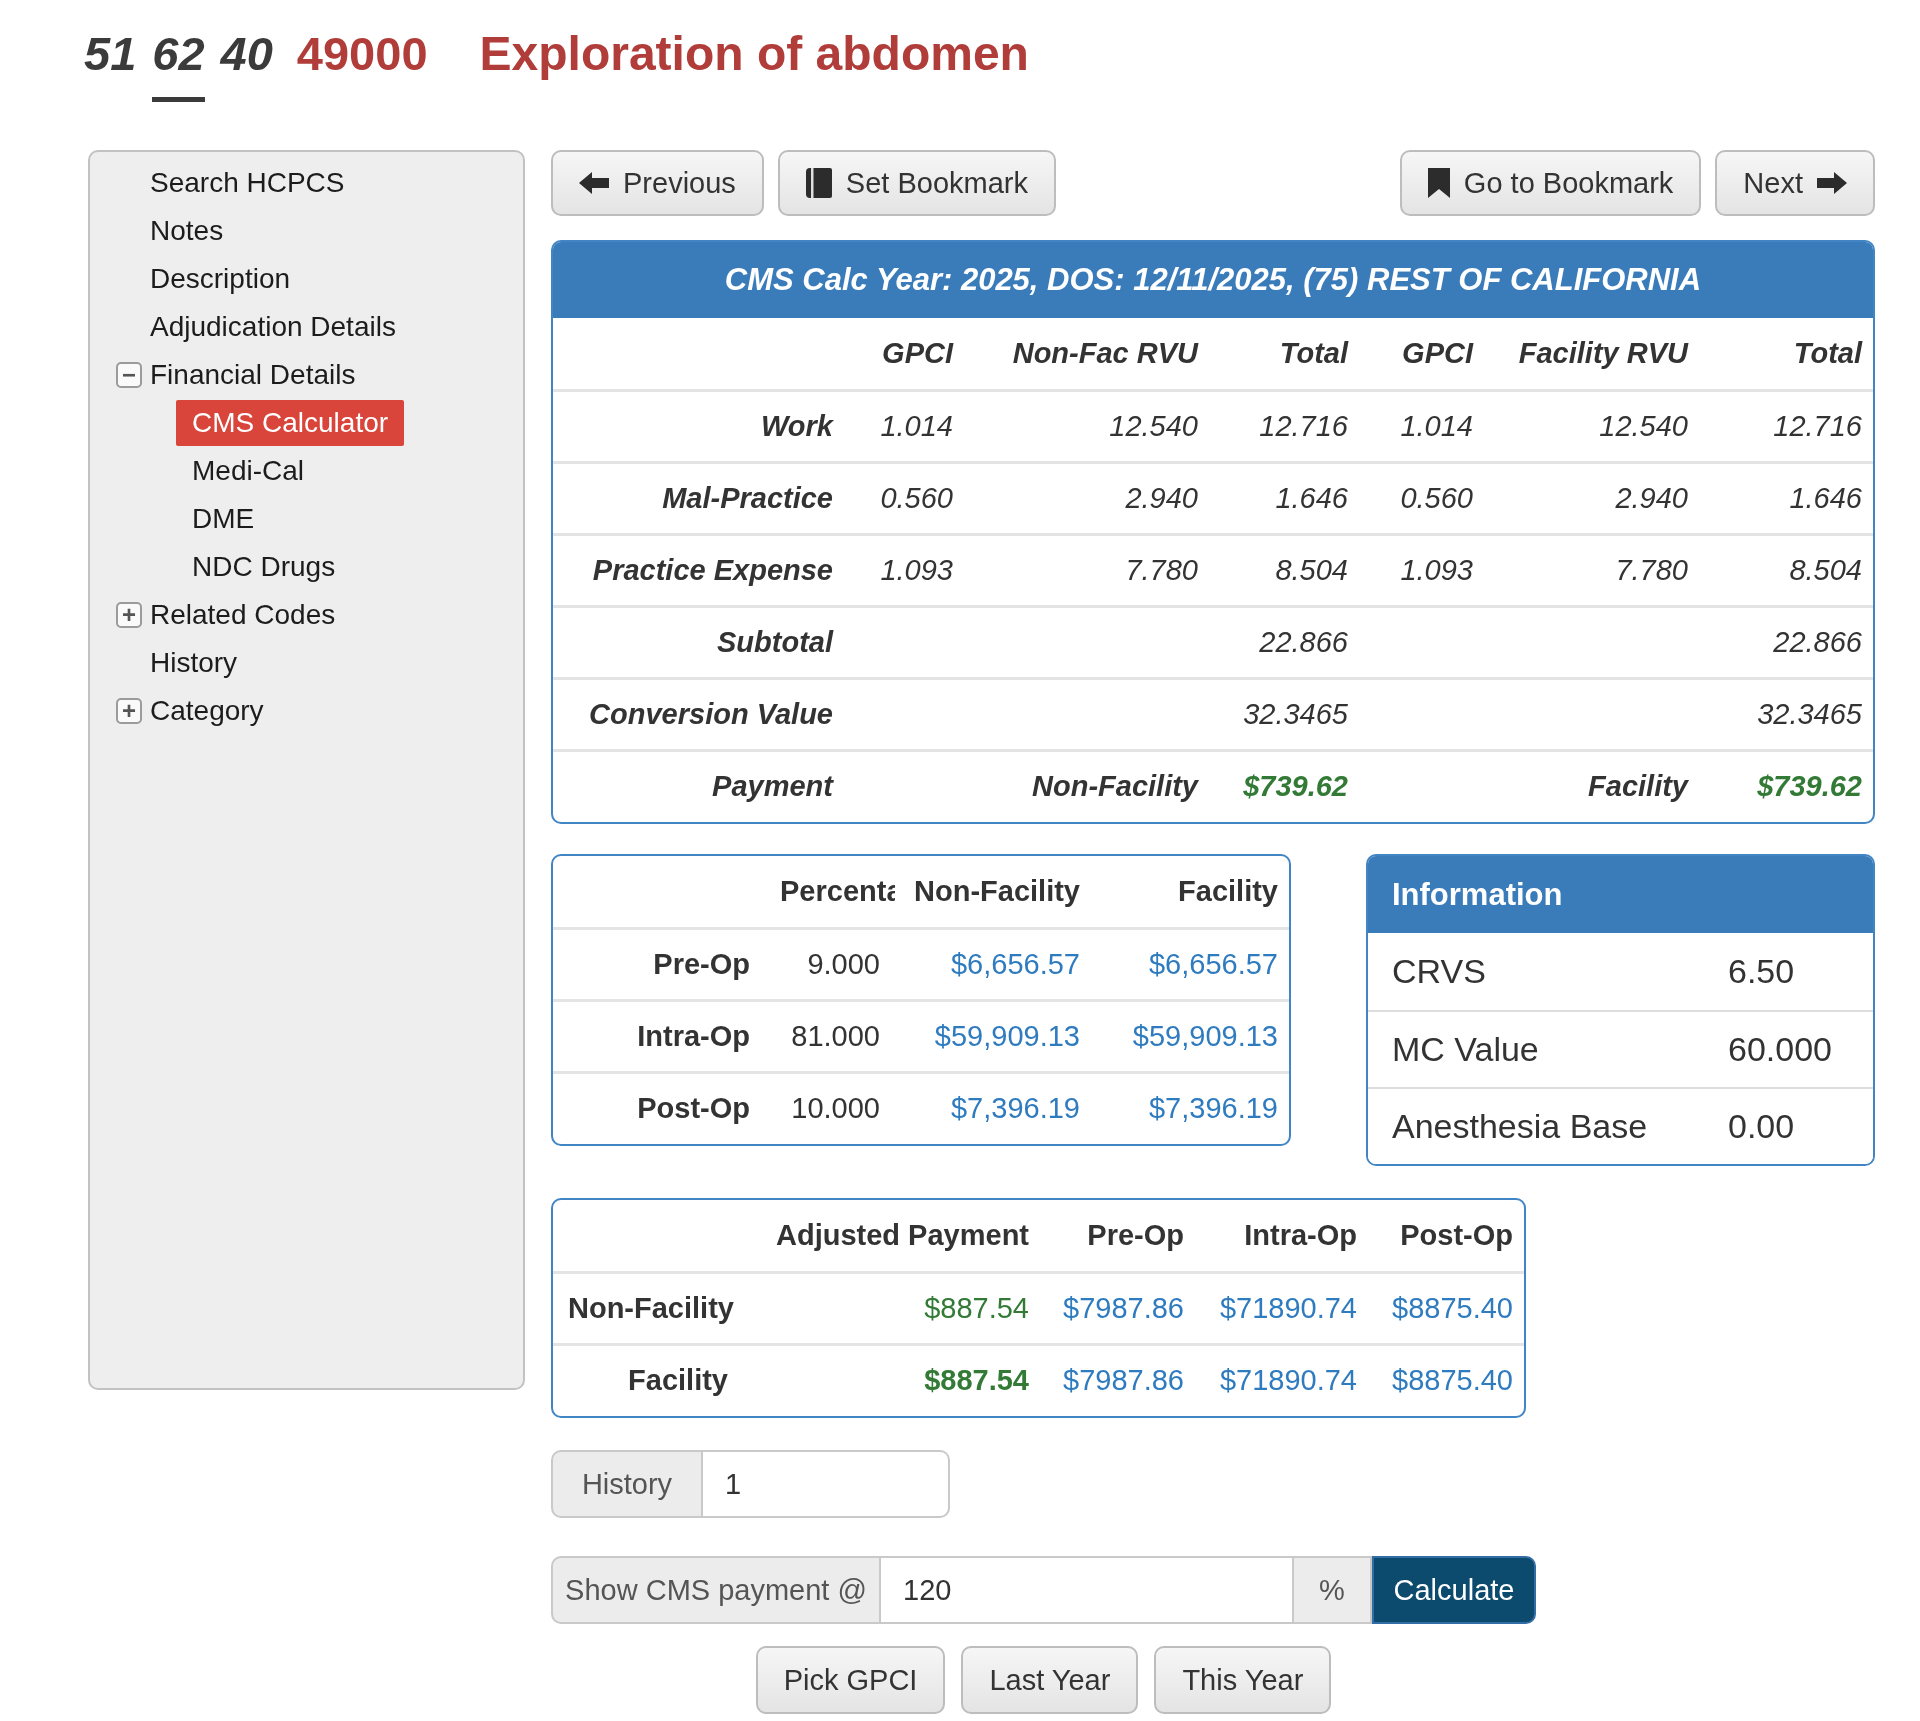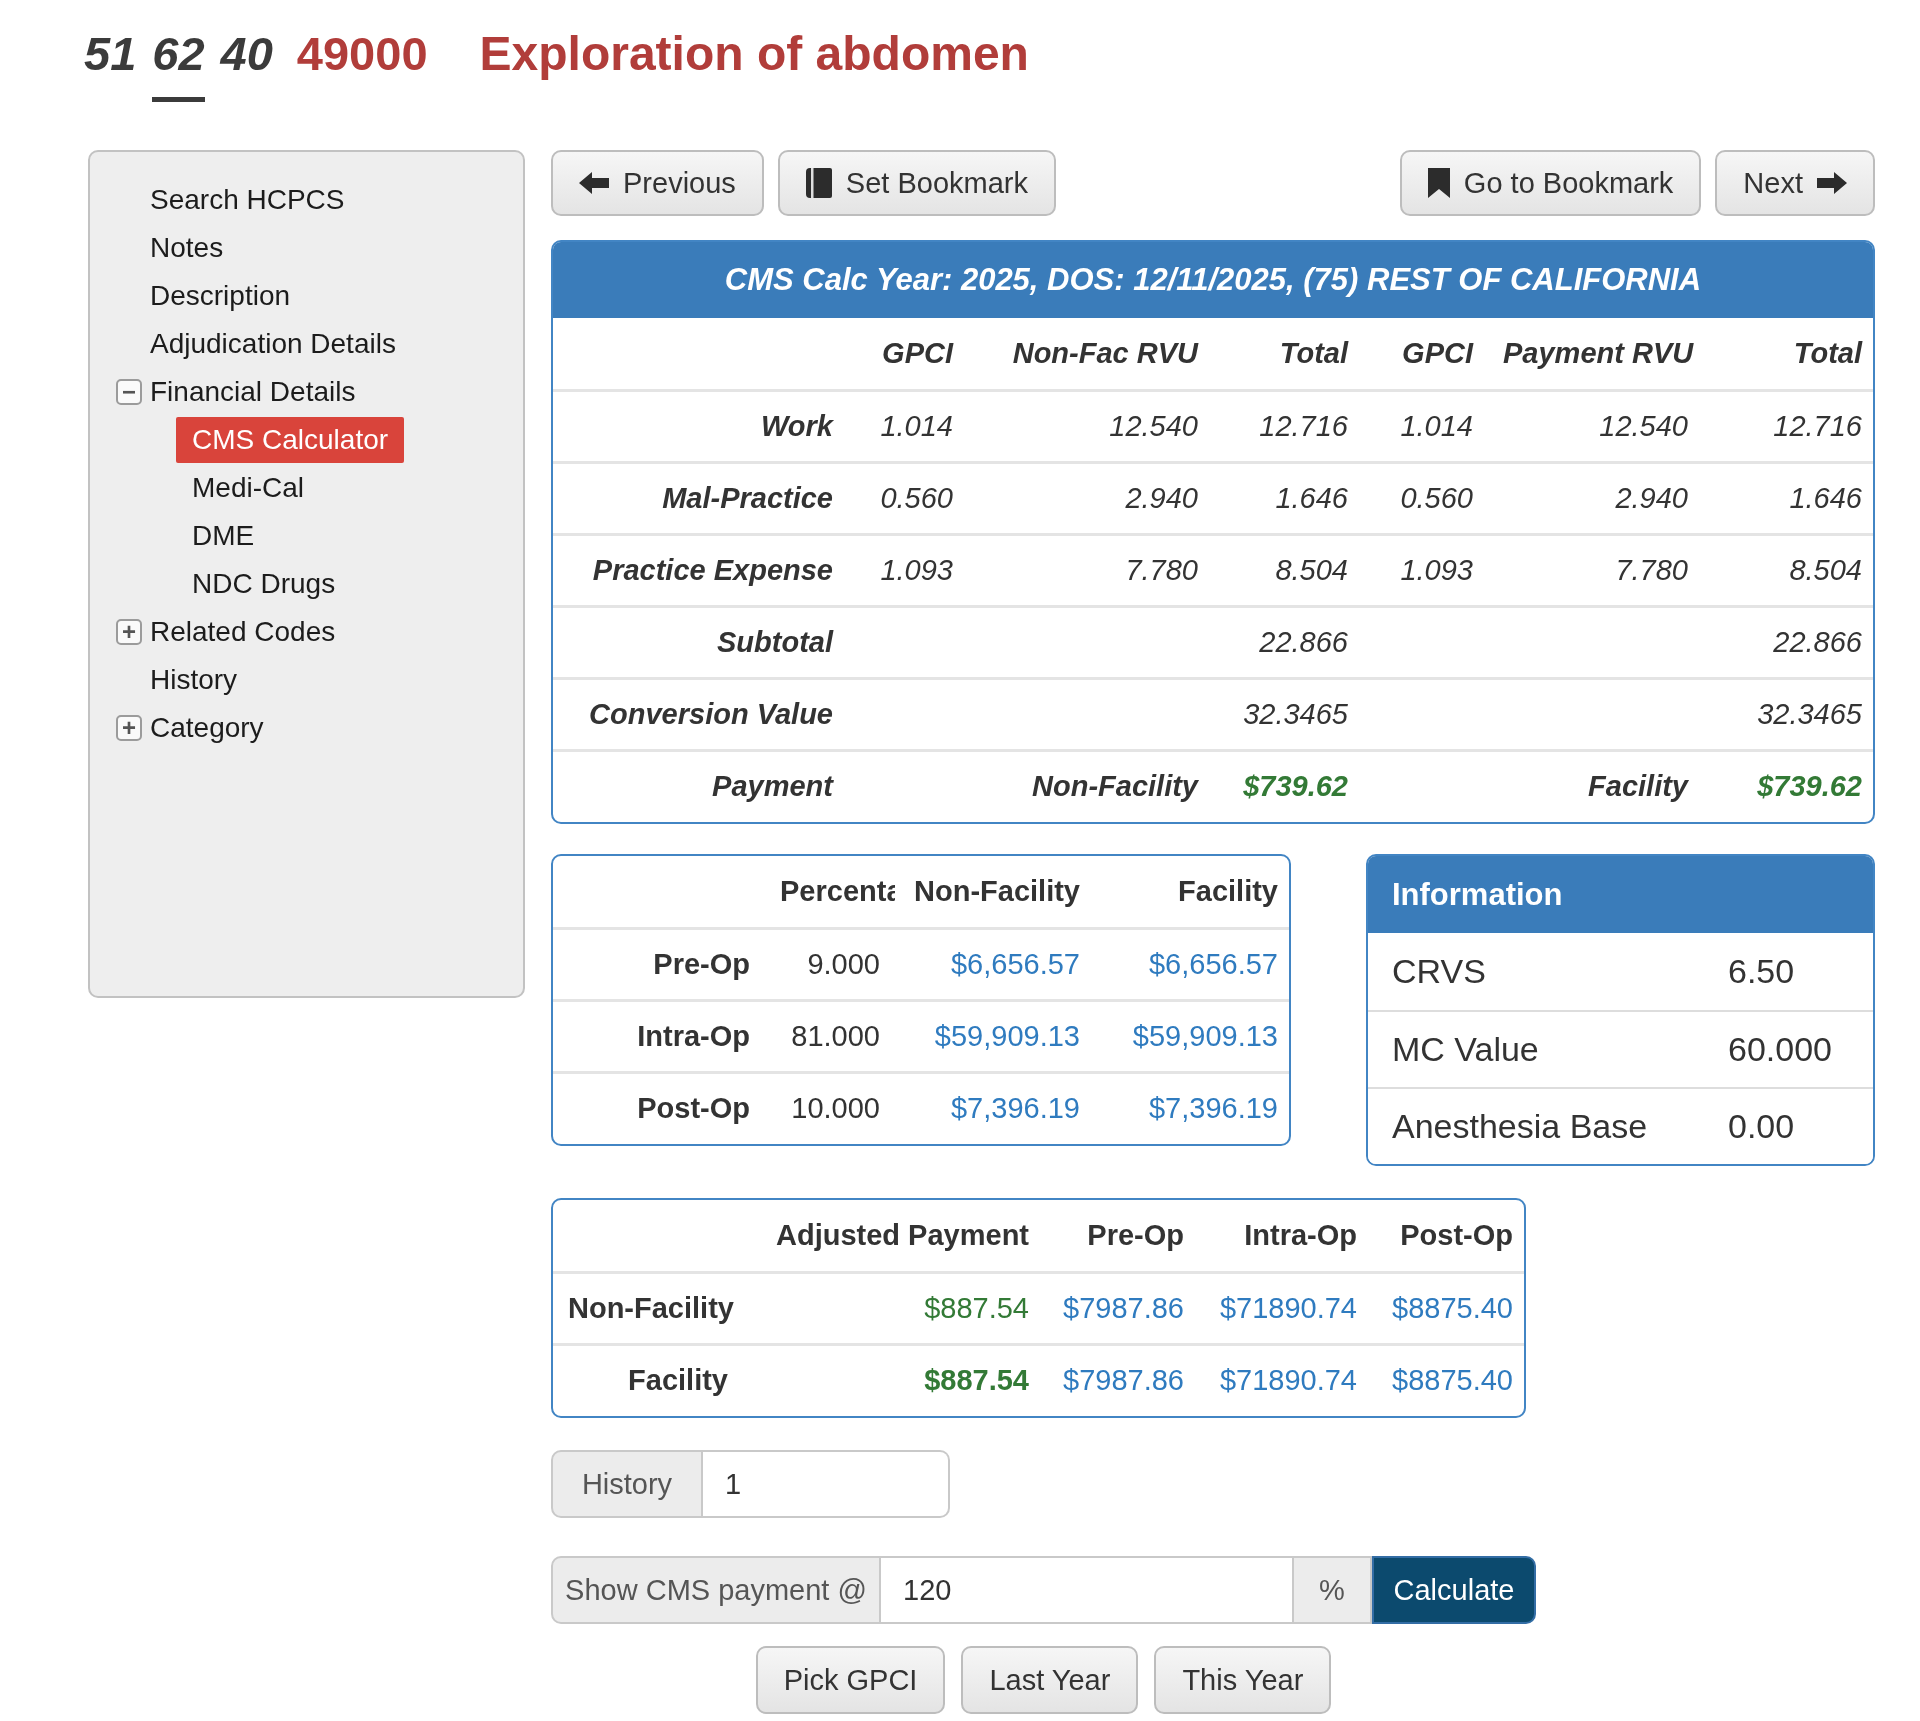--- a/index.html
+++ b/index.html
@@ -7,22 +7,22 @@
     font-family:"Liberation Sans", sans-serif; color:#333; }
 
   
   .page-header { position:absolute; left:84px; top:26px; display:flex; align-items:baseline; }
   .mod { font-size:47px; font-weight:bold; font-style:italic; color:#3b3b3b; margin-right:16px; }
   .mod.u { border-bottom:5px solid #3b3b3b; padding-bottom:16px; }
   .hcpcs-code { font-size:47px; font-weight:bold; color:#b13d3a; margin-left:8px; }
   .page-title { font-size:48px; font-weight:bold; color:#b13d3a; margin-left:52px; }
 
   
-  .sidebar { position:absolute; left:88px; top:150px; width:437px; height:848px;
-    background:#eeeeee; border:2px solid #c2c2c2; border-radius:10px; padding-top:24px; }
+  .sidebar { position:absolute; left:88px; top:150px; width:437px; height:1240px;
+    background:#eeeeee; border:2px solid #c2c2c2; border-radius:10px; padding-top:7px; }
   .nav-item { height:48px; display:flex; align-items:center; font-size:28px; color:#1c1c1c;
     position:relative; cursor:pointer; }
   .nav-item .nlabel { margin-left:60px; }
   .nav-item.child .nlabel { margin-left:102px; }
   .nav-item.active .nlabel { margin-left:86px; background:#d9443b; color:#fff;
     padding:7px 16px; border-radius:2px; }
   .expander { position:absolute; left:26px; top:11px; width:26px; height:26px;
     border:2px solid #9b9b9b; border-radius:5px; background:#fafafa; color:#555;
     font-size:24px; line-height:21px; text-align:center; font-weight:bold; }
 
@@ -187,21 +187,21 @@
           <col style="width:215px">
           <col style="width:174px">
         </colgroup>
       <thead>
         <tr>
           <th></th>
           <th>GPCI</th>
           <th>Non-Fac RVU</th>
           <th>Total</th>
           <th>GPCI</th>
-          <th>Payment RVU</th>
+          <th>Facility RVU</th>
           <th>Total</th>
         </tr>
       </thead>
       <tbody>
         <tr>
           <td class="row-label">Work</td>
           <td>1.014</td>
           <td>12.540</td>
           <td>12.716</td>
           <td>1.014</td>

